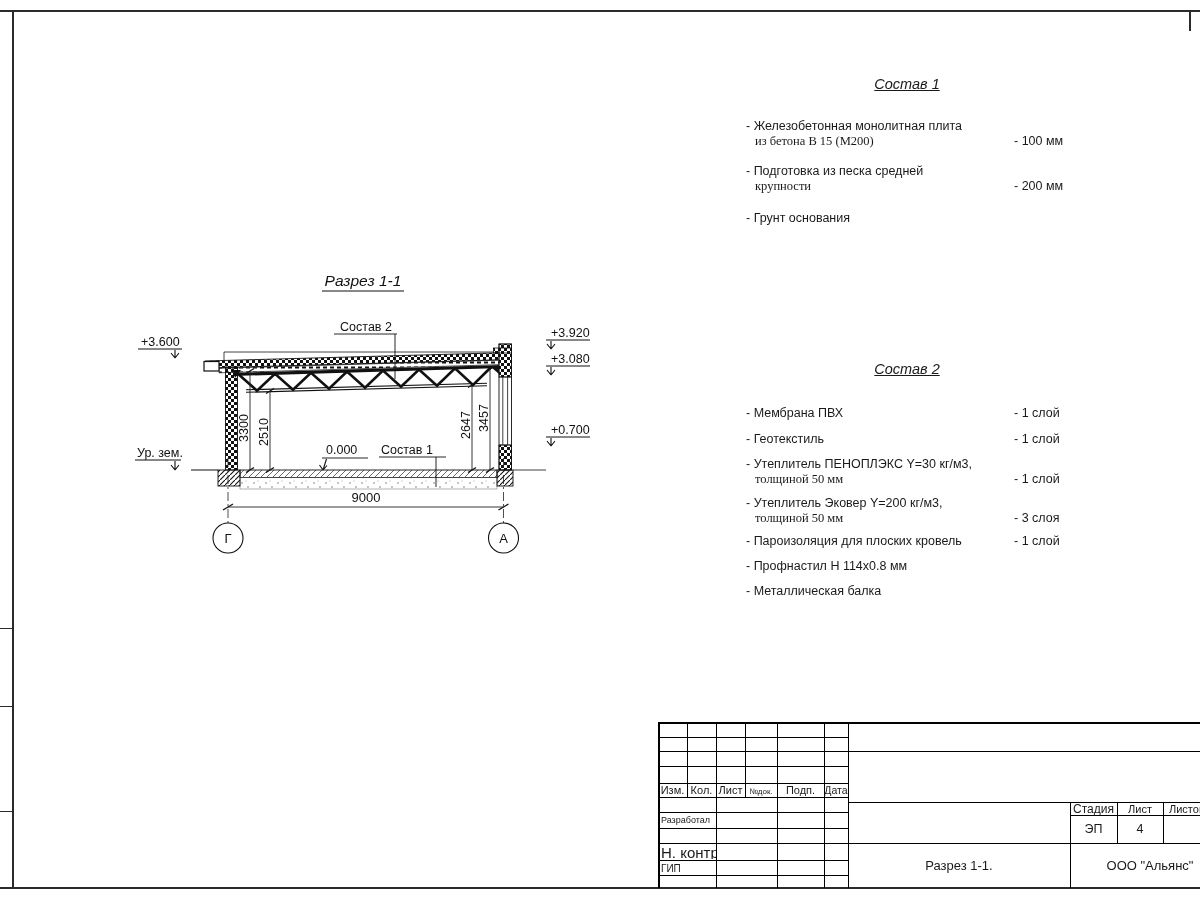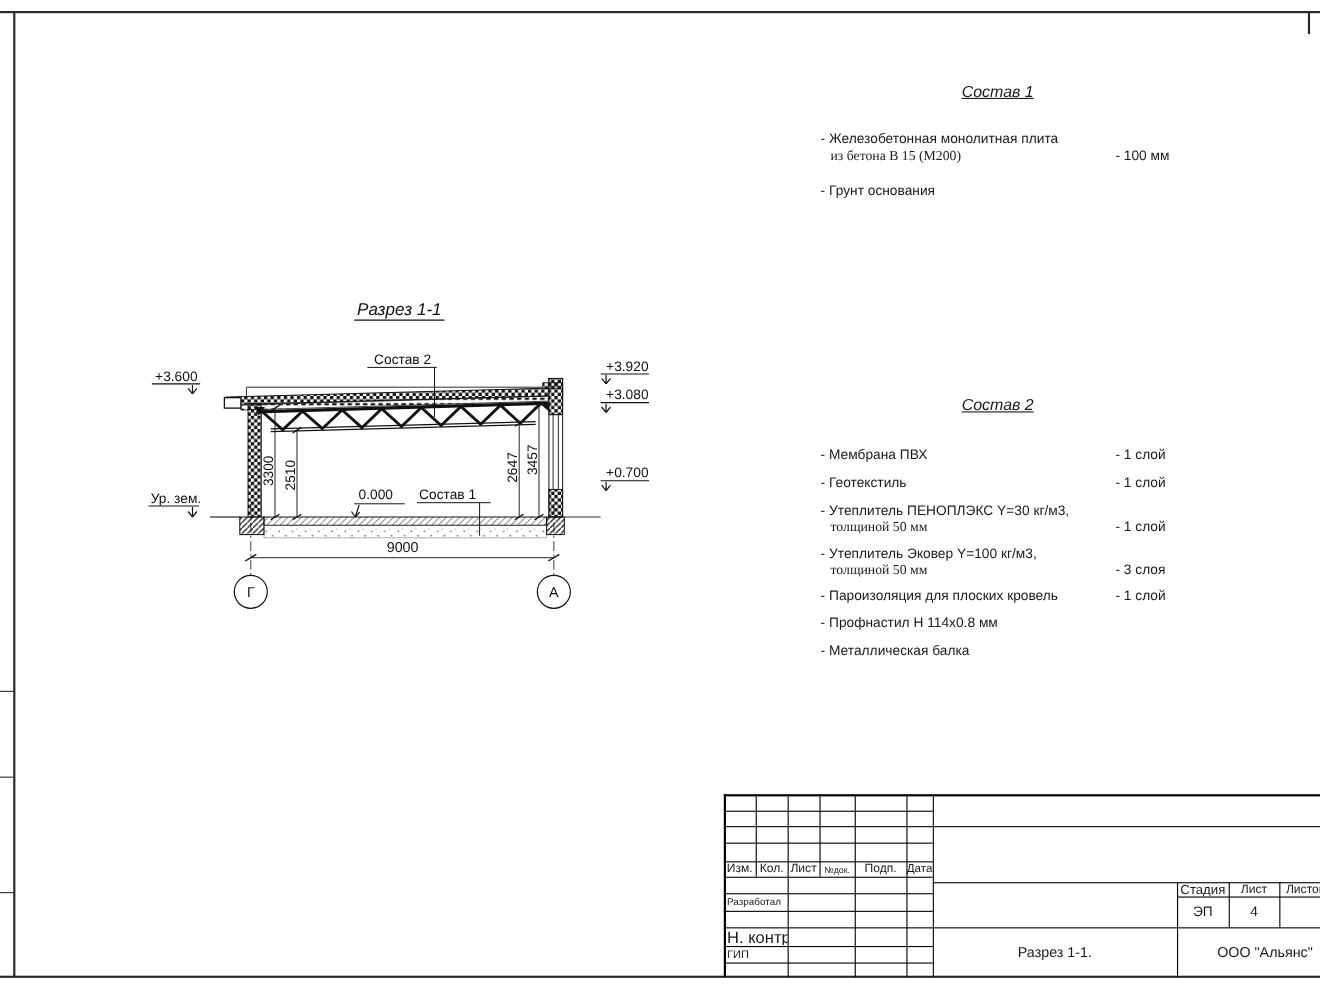--- a/index.html
+++ b/index.html
@@ -32,20 +32,25 @@
 <div class="fline" style="left:0;top:706px;width:12px;height:1px"></div>
 <div class="fline" style="left:0;top:811px;width:12px;height:1px"></div>
 
 <div class="comp" style="left:746px;top:76px">
   <div class="comp-title">Состав 1</div>
   <div class="ci" style="margin-top:27px">
     <div>- Железобетонная  монолитная плита</div>
     <div class="l2">из бетона В 15 (М200)</div>
     <span class="val">- 100 мм</span>
   </div>
+  <div class="ci" style="margin-top:15px">
+    <div>- Подготовка из песка средней</div>
+    <div class="l2">крупности</div>
+    <span class="val">- 200 мм</span>
+  </div>
   <div class="ci" style="margin-top:17px">
     <div>- Грунт основания</div>
   </div>
 </div>
 
 <div class="comp" style="left:746px;top:361px">
   <div class="comp-title">Состав 2</div>
   <div class="ci" style="margin-top:29px">
     <div>- Мембрана ПВХ</div>
     <span class="val">- 1 слой</span>
@@ -53,21 +58,21 @@
   <div class="ci" style="margin-top:11px">
     <div>- Геотекстиль</div>
     <span class="val">- 1 слой</span>
   </div>
   <div class="ci" style="margin-top:10px">
     <div>- Утеплитель ПЕНОПЛЭКС Y=30 кг/м3,</div>
     <div class="l2">толщиной 50 мм</div>
     <span class="val">- 1 слой</span>
   </div>
   <div class="ci" style="margin-top:9px">
-    <div>- Утеплитель Эковер Y=100 кг/м3,</div>
+    <div>- Утеплитель Эковер Y=200 кг/м3,</div>
     <div class="l2">толщиной 50 мм</div>
     <span class="val">- 3 слоя</span>
   </div>
   <div class="ci" style="margin-top:8px">
     <div>- Пароизоляция для плоских кровель</div>
     <span class="val">- 1 слой</span>
   </div>
   <div class="ci" style="margin-top:10px">
     <div>- Профнастил Н 114х0.8 мм</div>
   </div>

